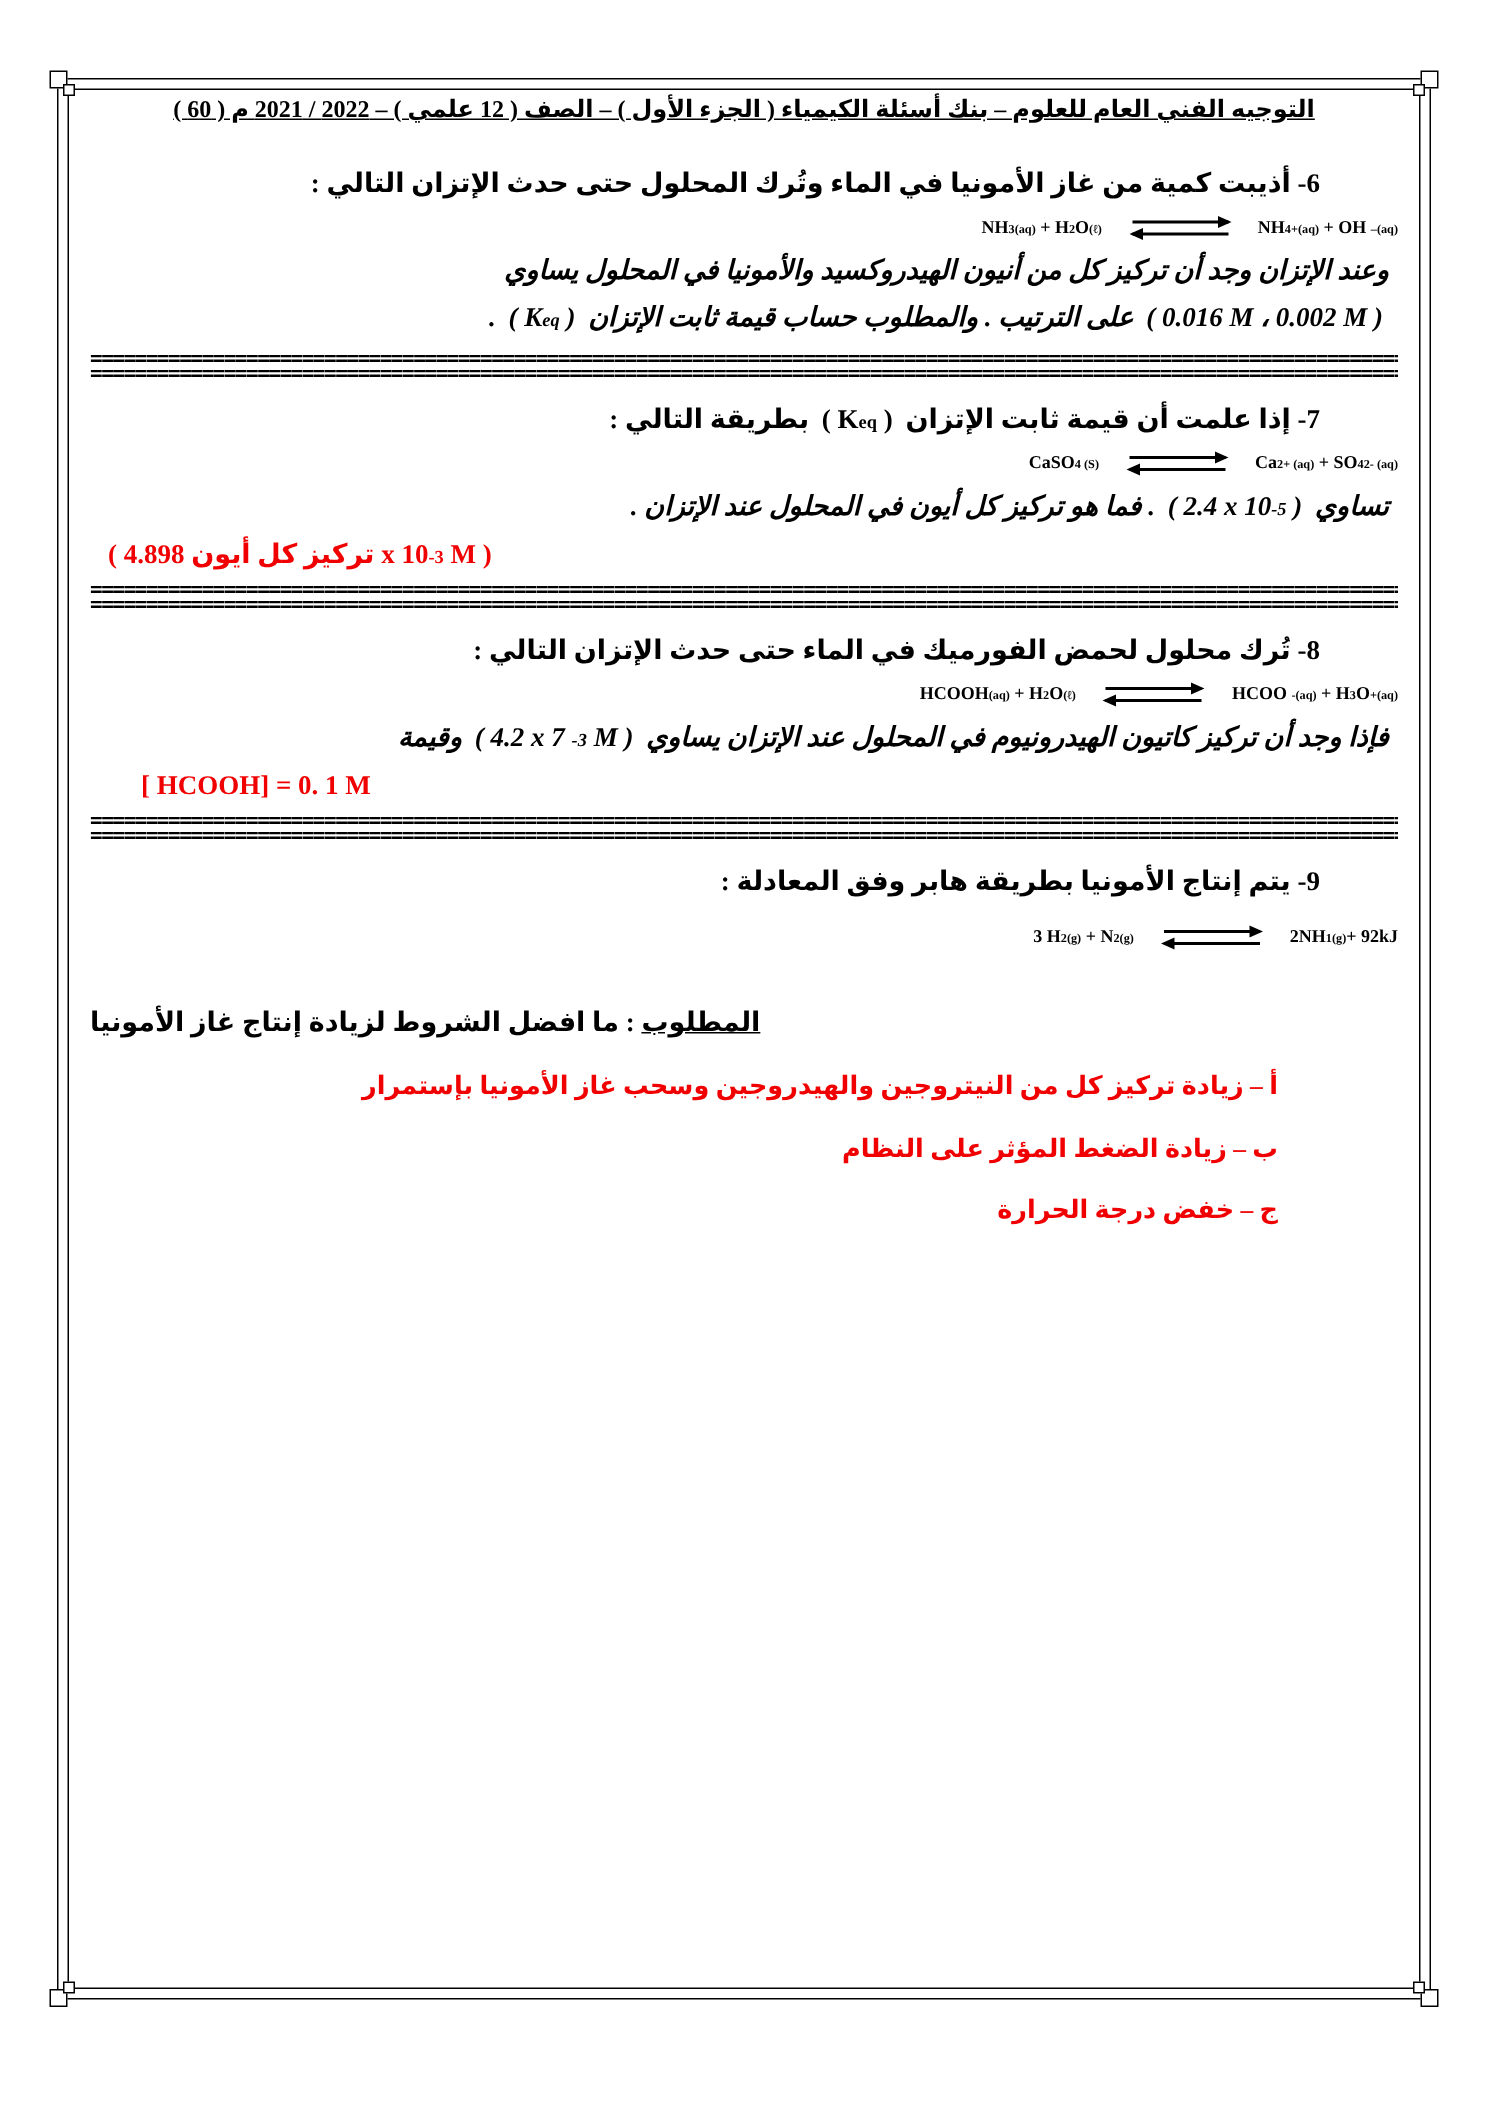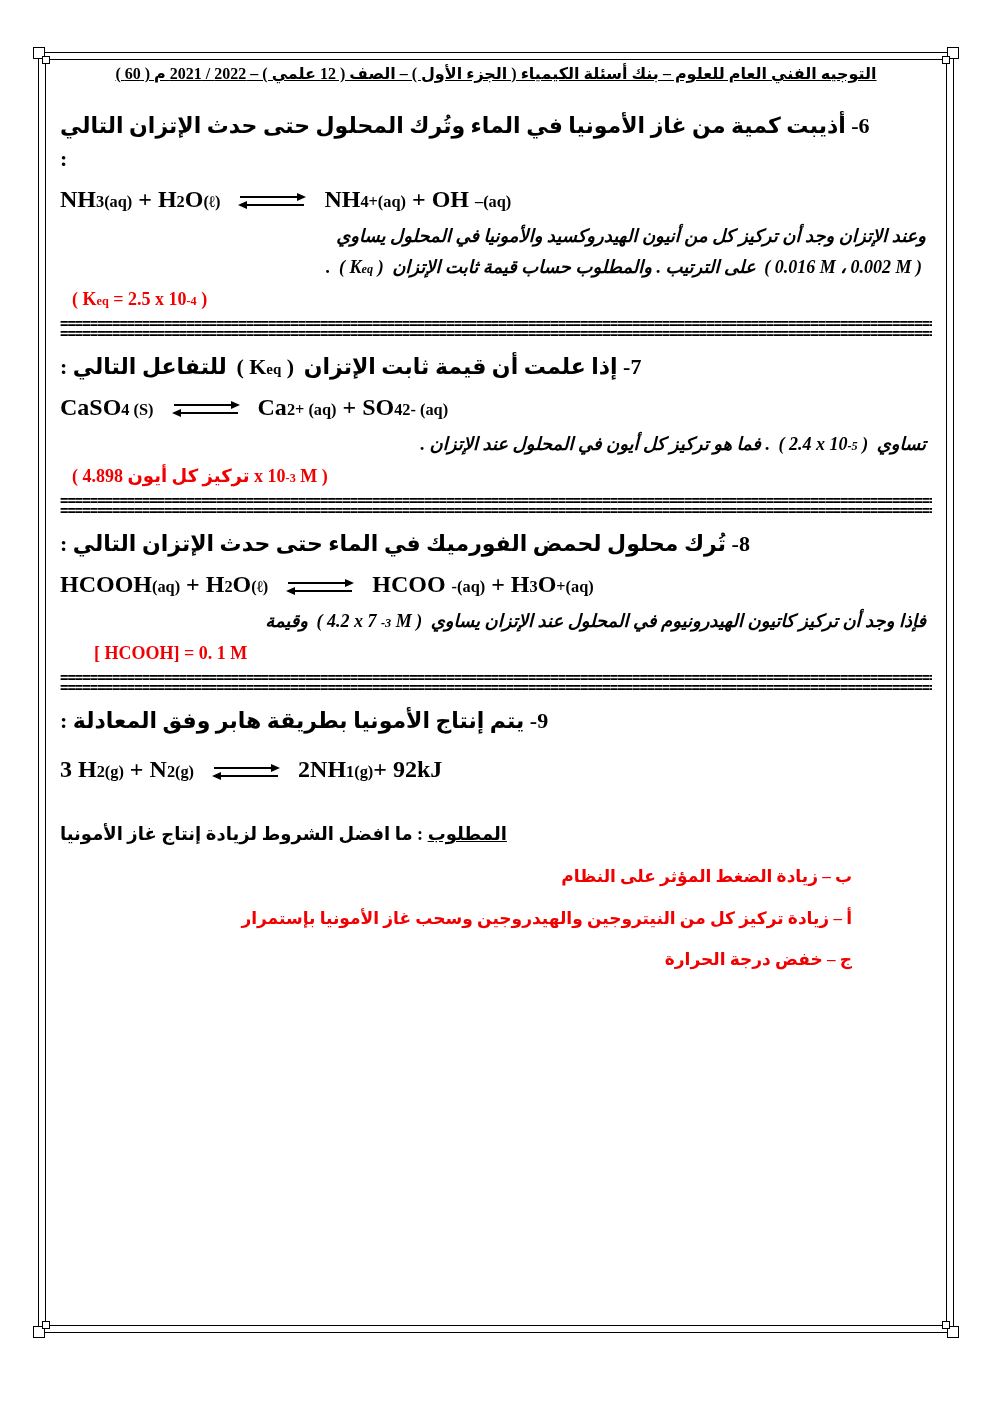--- a/index.html
+++ b/index.html
@@ -22,23 +22,23 @@
 
   .rtl { direction:rtl; }
   .ltr-chunk { direction:ltr; unicode-bidi:isolate; margin:12px 4px; }
 
   .header {
     text-align:center; font-size:16px; line-height:1.3;
     text-decoration:underline; margin:0 0 24px 0; white-space:nowrap;
   }
 
   p { margin:0; }
-  .q-title { font-size:22px; text-align:left; padding-right:52px; margin:12px 0 4px 0; line-height:1.5; }
+  .q-title { font-size:18px; text-align:right; padding-right:52px; margin:12px 0 4px 0; line-height:1.5; }
   .body    { font-size:18px; text-align:right; padding-right:6px; margin:3px 0; line-height:1.55;font-style:italic; }
-  .equation{ font-size:24px; text-align:left; direction:ltr; margin:6px 0; line-height:1.5; }
+  .equation{ font-size:12px; text-align:right; direction:ltr; margin:6px 0; line-height:1.5; }
   .answer  { font-size:18px; text-align:left; direction:ltr; padding-left:12px; margin:7px 0 3px 0; color:#f00000; }
   .answer.indent1 { padding-left:34px; }
   .red { color:#f00000; }
 
   .sub { vertical-align:-22%; font-size:68%; line-height:0; }
   .sup { vertical-align:38%;  font-size:68%; line-height:0; }
 
   .separator { margin:8px 0 4px 0; }
   .separator-line {
     font-family:"DejaVu Sans Mono",monospace; font-weight:bold;
@@ -89,35 +89,32 @@
       <p class="equation">
         <span class="fml"><span>NH</span><span class="sub">3(aq)</span><span>  +  H</span><span class="sub">2</span><span>O</span><span class="sub">(ℓ)</span></span><span class="eqarrow"><span class="harpoon-top"></span><span class="harpoon-bottom"></span></span><span class="fml"><span>NH</span><span class="sub">4</span><span class="sup">+</span><span class="sub">(aq)</span><span>   +   OH </span><span class="sup">–</span><span class="sub">(aq)</span></span>
       </p>
       <p class="body rtl">وعند الإتزان وجد أن تركيز كل من أنيون الهيدروكسيد والأمونيا في المحلول يساوي</p>
       <p class="body rtl">
         <span class="ltr-chunk">( 0.016 M ، 0.002 M )</span>
         <span>على الترتيب . والمطلوب حساب قيمة ثابت الإتزان</span>
         <span class="ltr-chunk"><span>( K</span><span class="sub">eq</span><span> )</span></span>
         <span>.</span>
       </p>
-      <p class="answer">
-        <span><span>( K</span><span class="sub">eq</span><span> = 2.5 x 10</span><span class="sup">-4</span><span>  )</span></span>
-      </p>
     </section>
 
     <div class="separator">
       <div class="separator-line">================================================================================================================================</div>
       <div class="separator-line">================================================================================================================================</div>
     </div>
 
     <section>
       <p class="q-title rtl">
         <span>7- إذا علمت أن قيمة ثابت الإتزان</span>
         <span class="ltr-chunk"><span>( K</span><span class="sub">eq</span><span> )</span></span>
-        <span>للتفاعل التالي :</span>
+        <span>بطريقة التالي :</span>
       </p>
       <p class="equation">
         <span class="fml"><span>CaSO</span><span class="sub">4 (S)</span></span><span class="eqarrow"><span class="harpoon-top"></span><span class="harpoon-bottom"></span></span><span class="fml"><span>Ca</span><span class="sup">2+</span><span class="sub"> (aq)</span><span>   +   SO</span><span class="sub">4</span><span class="sup">2-</span><span class="sub"> (aq)</span></span>
       </p>
       <p class="body rtl">
         <span>تساوي</span>
         <span class="ltr-chunk"><span>( 2.4 x 10</span><span class="sup">-5</span><span> )</span></span>
         <span>. فما هو تركيز كل أيون في المحلول عند الإتزان .</span>
       </p>
       <p class="answer">
@@ -149,19 +146,19 @@
     </div>
 
     <section>
       <p class="q-title rtl">9- يتم  إنتاج الأمونيا بطريقة هابر وفق المعادلة  :</p>
       <p class="equation q9-equation">
         <span class="fml"><span>3 H</span><span class="sub">2(g)</span><span>    +    N</span><span class="sub">2(g)</span></span><span class="eqarrow"><span class="harpoon-top"></span><span class="harpoon-bottom"></span></span><span class="fml"><span>2NH</span><span class="sub">1(g)</span><span>+    92kJ</span></span>
       </p>
       <p class="req">
         <span class="u">المطلوب</span><span> : ما افضل الشروط لزيادة إنتاج غاز الأمونيا</span>
       </p>
+      <p class="option red">أ –  زيادة تركيز كل من النيتروجين والهيدروجين وسحب غاز الأمونيا بإستمرار</p>
       <p class="option red">ب –  زيادة الضغط المؤثر على النظام</p>
-      <p class="option red">أ –  زيادة تركيز كل من النيتروجين والهيدروجين وسحب غاز الأمونيا بإستمرار</p>
       <p class="option red">ج – خفض درجة الحرارة</p>
     </section>
 
   </div>
 </div>
 
 </body></html>

